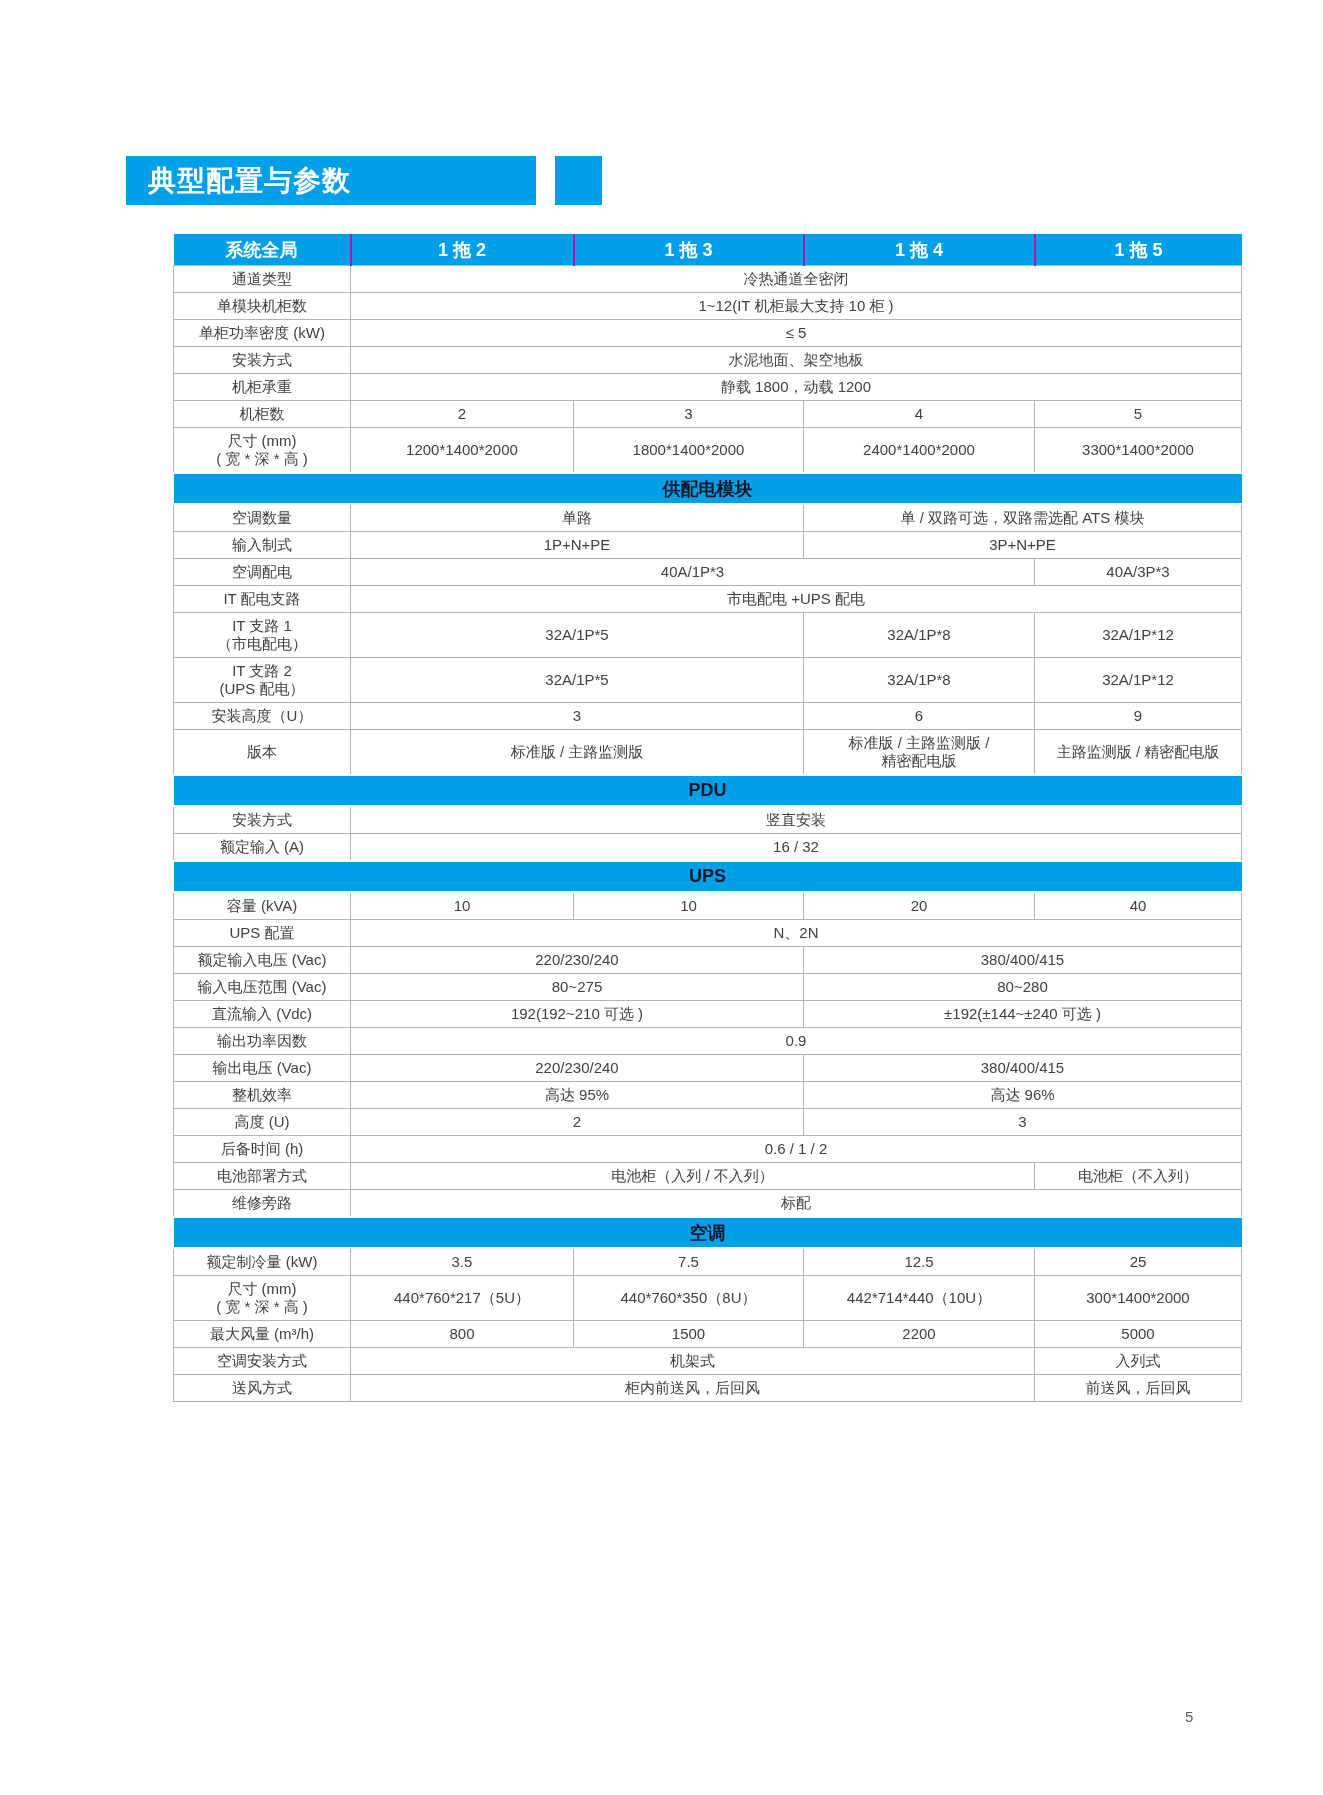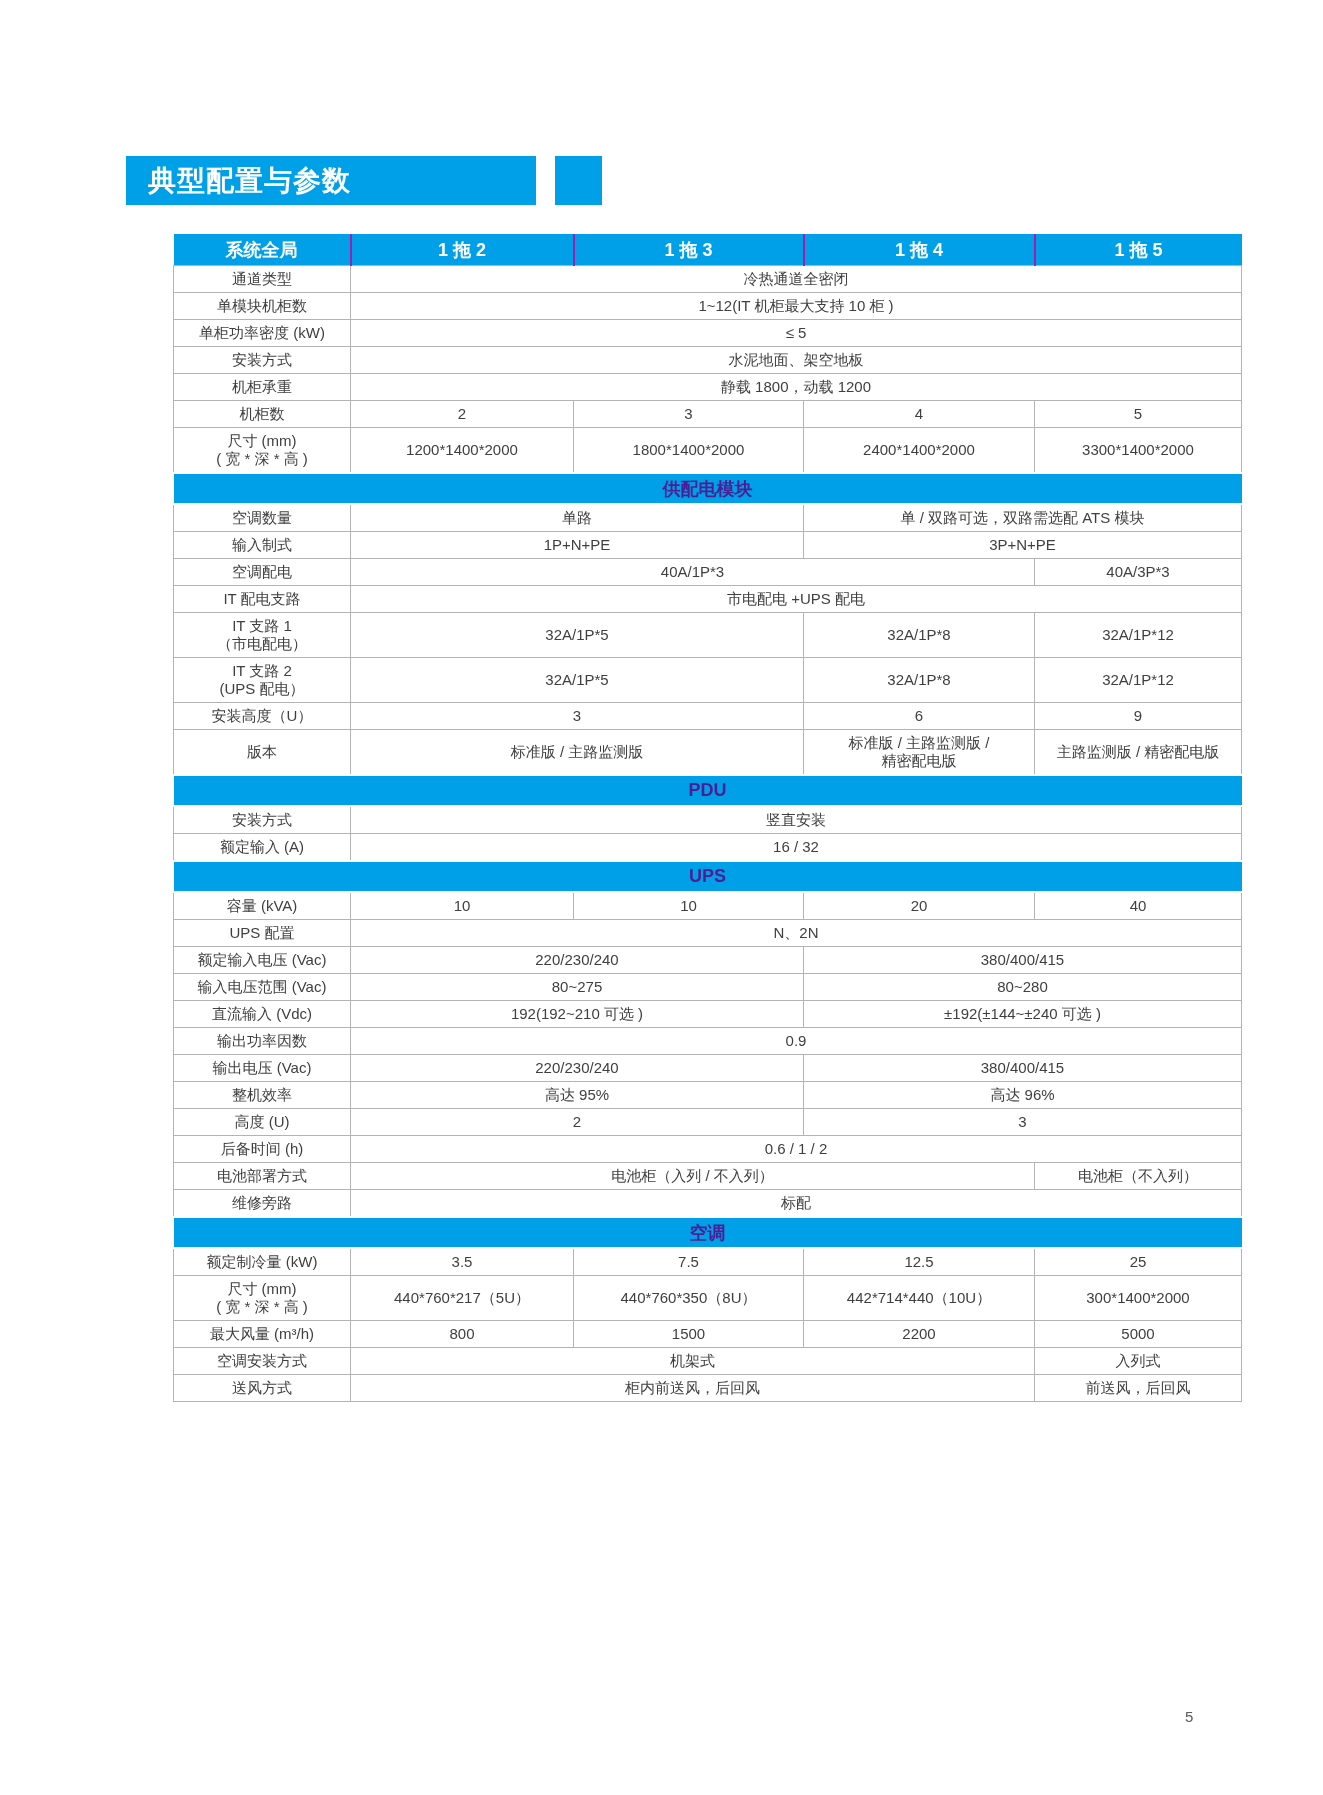--- a/index.html
+++ b/index.html
@@ -60,21 +60,21 @@
     text-align: center;
     vertical-align: middle;
     height: 27px;
     padding: 4px 6px;
     box-sizing: border-box;
     white-space: pre-line;
     line-height: 18px;
   }
   .section-cell {
     background: #00A0E9;
-    color: #4c1d95;
+    color: #0f172a;
     font-weight: bold;
     font-size: 18px;
     text-align: center;
     height: 29px;
     padding: 0;
     border-top: 2px solid #ffffff;
     border-bottom: 2px solid #ffffff;
   }
   .page-num {
     position: absolute;

